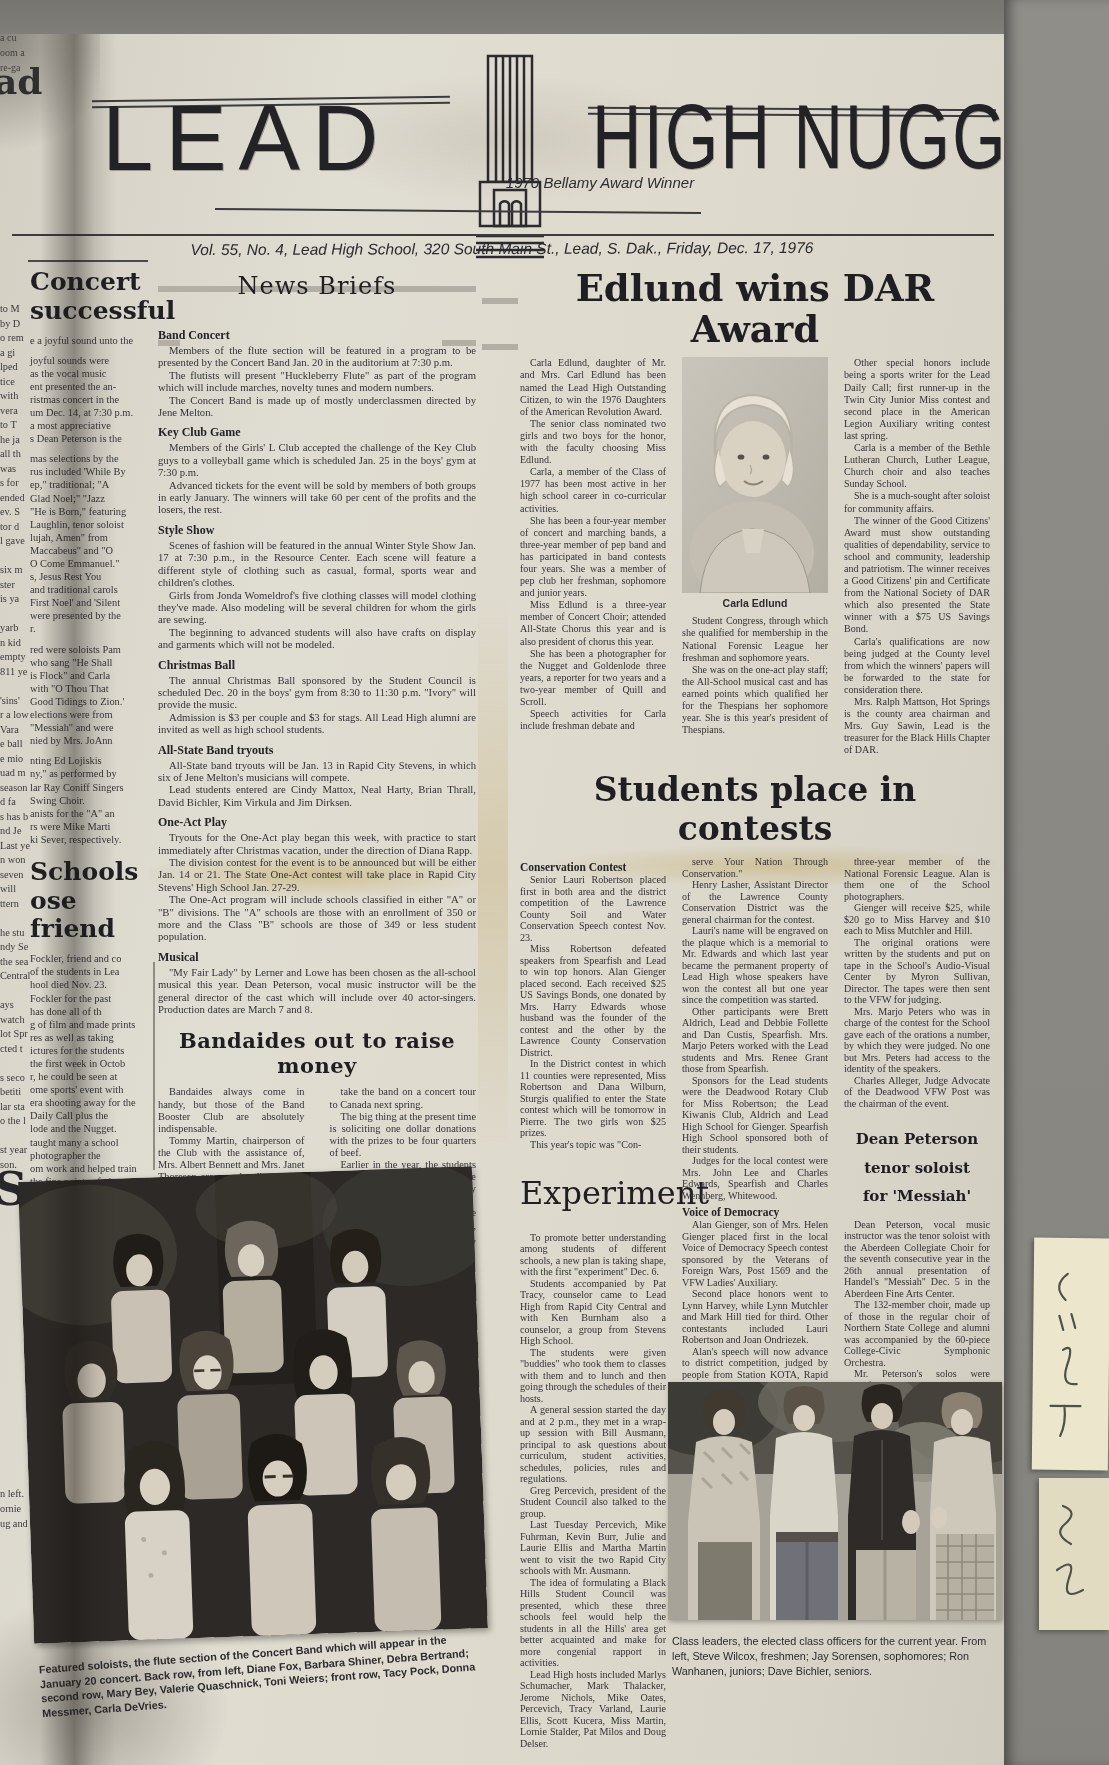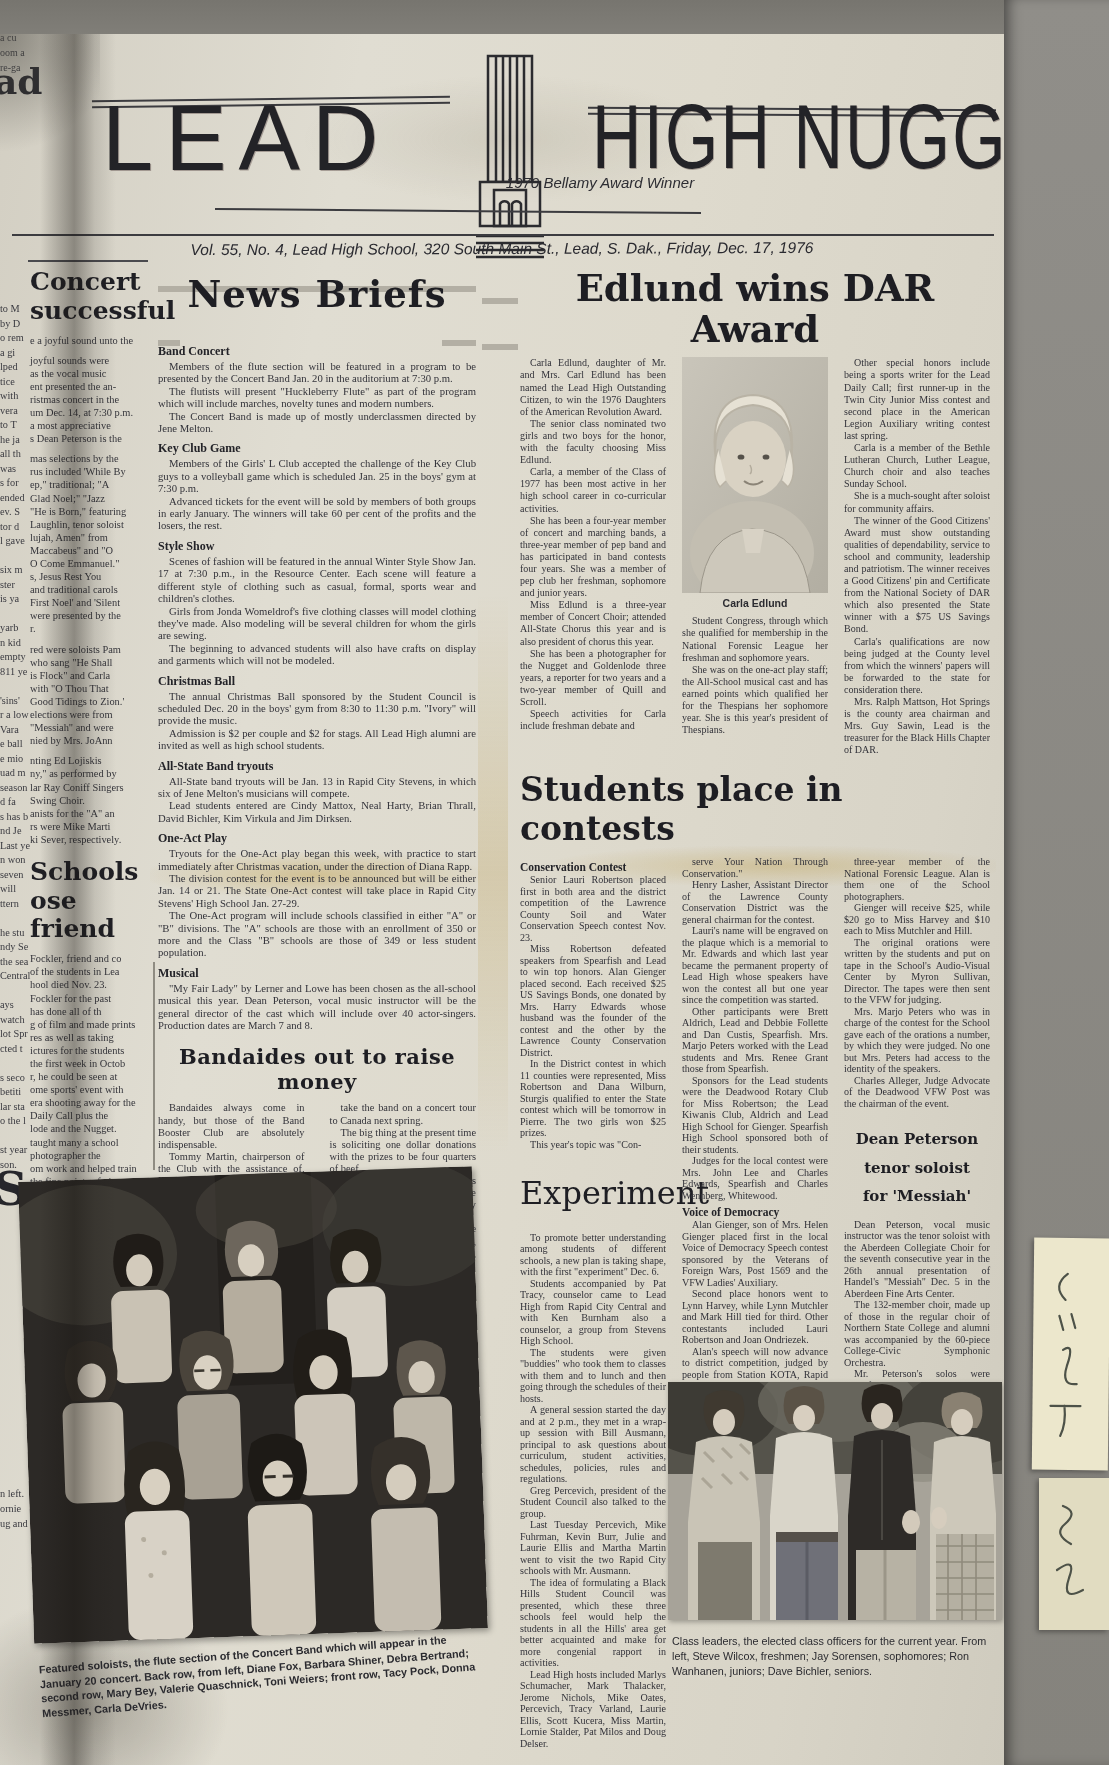--- a/index.html
+++ b/index.html
@@ -38,37 +38,37 @@
   .schools-block{margin-top:12px}
   
   .scrap{position:absolute;color:#3a3a40;z-index:4}
   .scrap-ad{left:-6px;top:26px;font-family:"DejaVu Serif",serif;font-weight:700;font-size:36px;color:#26262b}
   .scrap-mid{left:0;top:-4px;width:44px;font-size:10px;line-height:15px;white-space:pre-line}
   .scrap-strip{left:0;top:268px;width:54px;font-size:10.3px;line-height:14.5px;white-space:pre-line}
   .scrap-S{left:-6px;top:1128px;font-family:"DejaVu Serif",serif;font-weight:700;font-size:46px;color:#26262b}
   .scrap-photo{left:0;top:1452px;width:46px;font-size:10.3px;line-height:15px;white-space:pre-line}
   
   .col-news{position:absolute;left:158px;top:238px;width:318px;z-index:5}
-  .nb-title{font-family:"DejaVu Serif",serif;font-weight:700;color:#1e1e23;font-size:37px;text-align:center;margin-bottom:28px;letter-spacing:1px}
+  .nb-title{font-family:"DejaVu Serif",serif;font-weight:400;color:#1e1e23;font-size:24px;text-align:center;margin-bottom:28px;letter-spacing:1px}
   .nb-item h3{font-size:12px;font-weight:700;color:#232328;margin:7px 0 1px}
   .nb-item p,.band-col p{font-size:10.7px;line-height:12.4px;text-align:justify;text-indent:11px;margin:0}
   .bandaides-title{font-family:"DejaVu Serif",serif;font-weight:700;color:#1e1e23;font-size:21px;text-align:center;margin:13px 0 8px;letter-spacing:.5px}
   .band-cols{display:flex;gap:25px}
   .band-col{flex:1}
   .band-col p{font-size:10.4px;line-height:12.1px}
   
   .col-right{position:absolute;left:520px;top:234px;width:470px;z-index:5}
   .dar-title{font-family:"DejaVu Serif",serif;font-weight:700;color:#1e1e23;font-size:37px;text-align:center;line-height:1.1}
   .row{display:flex;gap:16px;margin-top:8px}
   .rcol{width:146px}
   .rcol p{font-size:10px;line-height:12.1px;text-align:justify;text-indent:10px;margin:0}
   .row2 .rcol p{font-size:10.1px;line-height:11.5px}
   .portrait{width:146px;height:236px;display:block;background:#c2beb2}
   .portrait-cap{font-family:"Liberation Sans",sans-serif;font-weight:700;font-size:10.5px;text-align:center;margin:4px 0 6px;color:#2b2b30}
-  .students-title{font-family:"DejaVu Serif",serif;font-weight:700;color:#1e1e23;font-size:33px;margin:14px 0 2px}
+  .students-title{font-family:"DejaVu Serif",serif;font-weight:700;color:#1e1e23;font-size:33px;text-align:center;margin:14px 0 2px}
   .sub-head{font-size:11.5px;font-weight:700;color:#232328;margin:5px 0 1px}
   .exp-title{font-family:"DejaVu Serif",serif;font-weight:400;color:#1e1e23;font-size:32px;line-height:1.85;margin:14px 0 8px}
   .pete-title{font-family:"DejaVu Serif",serif;font-weight:700;color:#1e1e23;font-size:15px;line-height:1.9;text-align:center;margin:16px 0 8px}
   
   .band-photo{position:absolute;left:26px;top:1140px;width:454px;height:462px;transform:rotate(-2deg);z-index:8;box-shadow:2px 3px 6px rgba(0,0,0,.35)}
   .band-photo svg{display:block;width:100%;height:100%}
   .band-cap{position:absolute;left:40px;top:1612px;width:446px;transform:rotate(-4.2deg);font-family:"Liberation Sans",sans-serif;font-size:10.8px;font-weight:700;line-height:1.35;color:#2b2b30;z-index:8}
   .class-photo{position:absolute;left:668px;top:1348px;width:334px;height:238px;z-index:8;box-shadow:1px 2px 5px rgba(0,0,0,.3)}
   .class-photo svg{display:block;width:100%;height:100%}
   .class-cap{position:absolute;left:672px;top:1600px;width:330px;font-family:"Liberation Sans",sans-serif;font-size:10.8px;line-height:1.4;color:#2b2b30;z-index:8}
@@ -302,21 +302,21 @@
         <div>
             <p>Scenes of fashion will be featured in the annual Winter Style Show Jan. 17 at 7:30 p.m., in the Resource Center. Each scene will feature a different style of clothing such as casual, formal, sports wear and children's clothes.</p>
             <p>Girls from Jonda Womeldrof's five clothing classes will model clothing they've made. Also modeling will be several children for whom the girls are sewing.</p>
             <p>The beginning to advanced students will also have crafts on display and garments which will not be modeled.</p>
           </div>
       </div>
       <div class="nb-item">
         <h3>Christmas Ball</h3>
         <div>
             <p>The annual Christmas Ball sponsored by the Student Council is scheduled Dec. 20 in the boys' gym from 8:30 to 11:30 p.m. "Ivory" will provide the music.</p>
-            <p>Admission is $2 per couple and $2 for stags. All Lead High alumni are invited as well as high school students.</p>
+            <p>Admission is $3 per couple and $3 for stags. All Lead High alumni are invited as well as high school students.</p>
           </div>
       </div>
       <div class="nb-item">
         <h3>All-State Band tryouts</h3>
         <div>
             <p>All-State band tryouts will be Jan. 13 in Rapid City Stevens, in which six of Jene Melton's musicians will compete.</p>
             <p>Lead students entered are Cindy Mattox, Neal Harty, Brian Thrall, David Bichler, Kim Virkula and Jim Dirksen.</p>
           </div>
       </div>
       <div class="nb-item">

